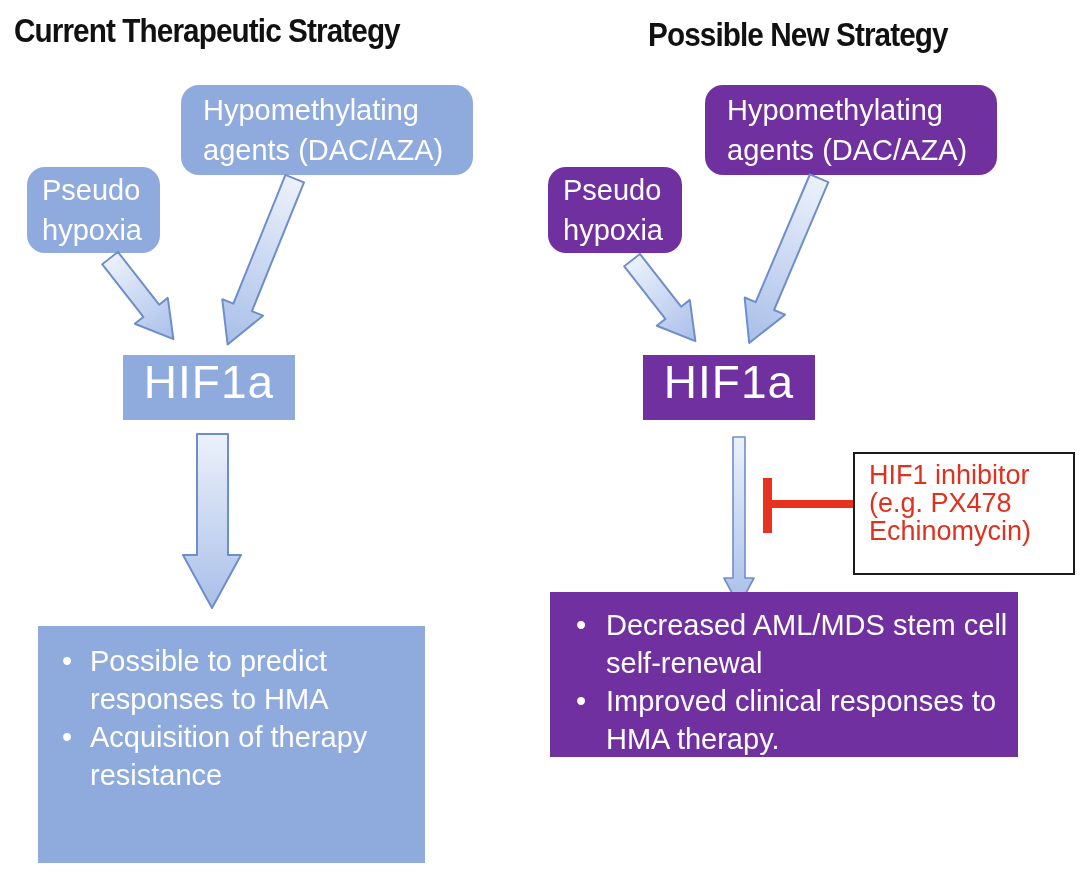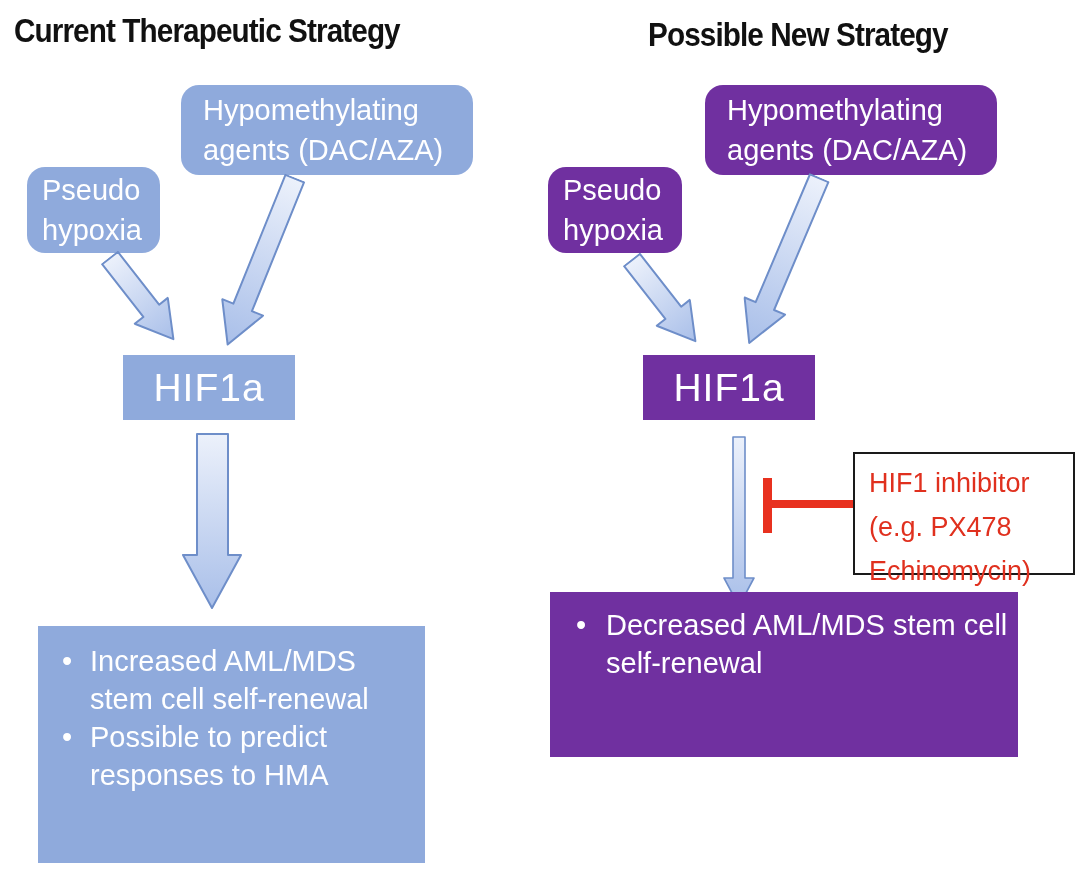--- a/index.html
+++ b/index.html
@@ -18,22 +18,22 @@
     position:absolute;color:#ffffff;font-size:29px;line-height:40px;
     display:flex;align-items:center;box-sizing:border-box;border-radius:18px;
   }
   .blue{background:#8faadc;}
   .purple{background:#7030a0;}
   #hma-left {left:181px;top:85px;width:292px;height:90px;padding-left:22px;}
   #hma-right{left:705px;top:85px;width:292px;height:90px;padding-left:22px;}
   #pseudo-left {left:27px; top:167px;width:133px;height:86px;padding-left:15px;}
   #pseudo-right{left:548px;top:167px;width:134px;height:86px;padding-left:15px;}
   .hif{
-    position:absolute;width:172px;height:65px;color:#ffffff;font-size:39px;
-    display:flex;align-items:center;justify-content:center;letter-spacing:1px;
+    position:absolute;width:172px;height:65px;color:#ffffff;font-size:46px;
+    display:flex;justify-content:center;letter-spacing:1px;
   }
   #hif-left {left:123px;top:355px;}
   #hif-right{left:643px;top:355px;}
   .arrow{position:absolute;}
   #arrow-left-pseudo {left:120px;top:246px;transform:rotate(-38deg);}
   #arrow-left-hma    {left:238px;top:171px;transform:rotate(22deg);}
   #arrow-right-pseudo{left:642px;top:248px;transform:rotate(-38deg);}
   #arrow-right-hma   {left:761px;top:170px;transform:rotate(23deg);}
   #arrow-left-big    {left:182px;top:433px;}
   #arrow-right-thin  {left:723px;top:436px;}
@@ -44,21 +44,21 @@
   #outcomes-left {left:38px; top:626px;width:387px;height:237px;padding-top:16px;}
   #outcomes-right{left:550px;top:592px;width:468px;height:165px;padding-top:14px;}
   .outcomes ul{margin:0;padding:0;list-style:none;}
   .outcomes li{position:relative;padding-left:52px;}
   .outcomes li::before{content:"\2022";position:absolute;left:24px;}
   #outcomes-right li{padding-left:56px;}
   #outcomes-right li::before{left:26px;}
   #inhibitor-box{
     position:absolute;left:853px;top:452px;width:222px;height:123px;
     box-sizing:border-box;background:#ffffff;border:2px solid #1a1a1a;
-    color:#e0301e;font-size:27px;line-height:44px;padding:7px 6px 12px 14px;
+    color:#e0301e;font-size:27px;line-height:28px;padding:7px 6px 12px 14px;
   }
   .tbar{position:absolute;background:#e8311f;}
   #tbar-stem{left:769px;top:500px;width:84px;height:8px;}
   #tbar-head{left:763px;top:478px;width:9px;height:55px;}
 </style>
 </head>
 <body>
 
 <div id="stage">
 
@@ -119,24 +119,25 @@
   <div class="tbar" id="tbar-stem"></div>
   <div class="tbar" id="tbar-head"></div>
 
   <div id="inhibitor-box">
     <span>HIF1 inhibitor (e.g. PX478 Echinomycin)</span>
   </div>
 
   <div class="outcomes blue" id="outcomes-left">
     <ul>
 
-    <li><span>Increased AML/MDS stem cell self-renewal</span></li>
         <li><span>Possible to predict responses to HMA</span></li>
+        <li><span>Acquisition of therapy resistance</span></li>
       </ul>
   </div>
   <div class="outcomes purple" id="outcomes-right">
     <ul>
 
     <li><span>Decreased AML/MDS stem cell self-renewal</span></li>
+        <li><span>Improved clinical responses to HMA therapy.</span></li>
       </ul>
   </div>
 
 </div>
 
 </body></html>

